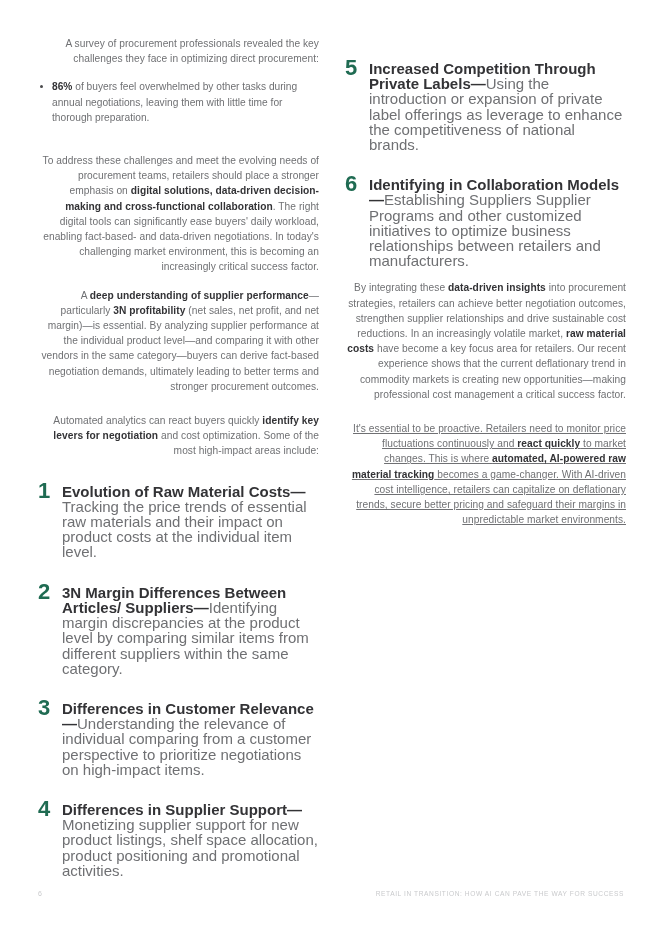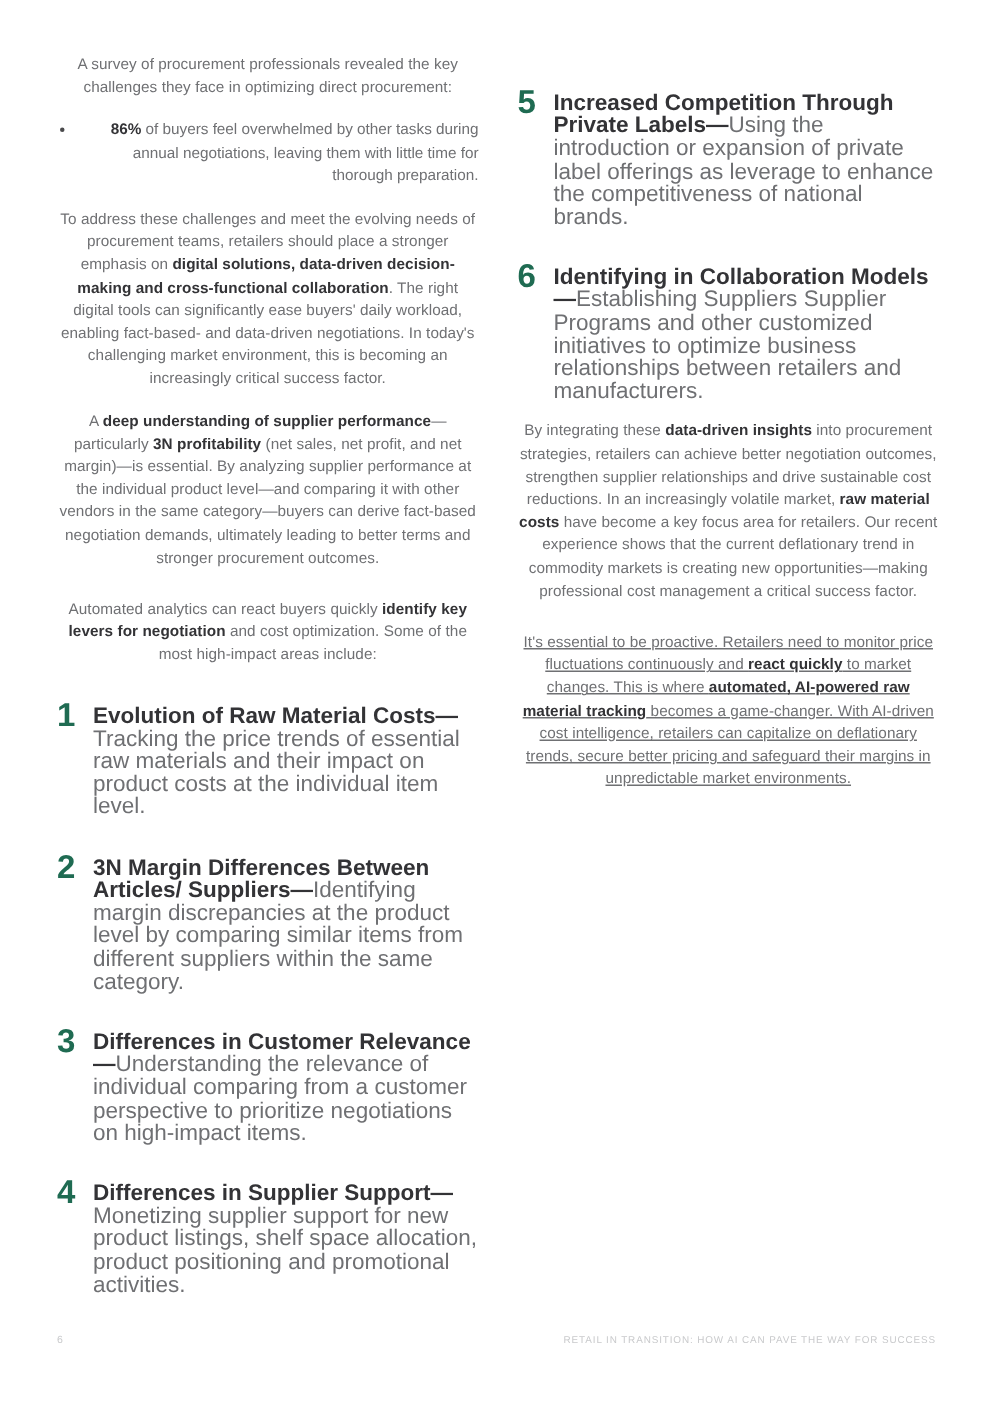--- a/index.html
+++ b/index.html
@@ -31,32 +31,31 @@
   }
   .col {
     width: 281px;
   }
   p.body {
     margin: 0 0 13px 0;
     font-size: 10.2px;
     line-height: 15.2px;
     color: #6f7073;
     letter-spacing: 0.005em;
-    text-align: center;
+    text-align: right;
   }
   p.body:last-child { margin-bottom: 0; text-decoration: underline; }
   .b {
     font-weight: 700;
     color: #333336;
   }
   ul.bullets {
     list-style: none;
-    margin: 10px 0 14px 0;
+    margin: 10px 0 28px 0;
     padding: 0;
-    text-align: right;
   }
   ul.bullets li {
     position: relative;
     padding-left: 14px;
     margin-bottom: 13px;
     font-size: 10.2px;
     line-height: 15.2px;
     color: #6f7073;
   }
   ul.bullets li:last-child { margin-bottom: 0; }

